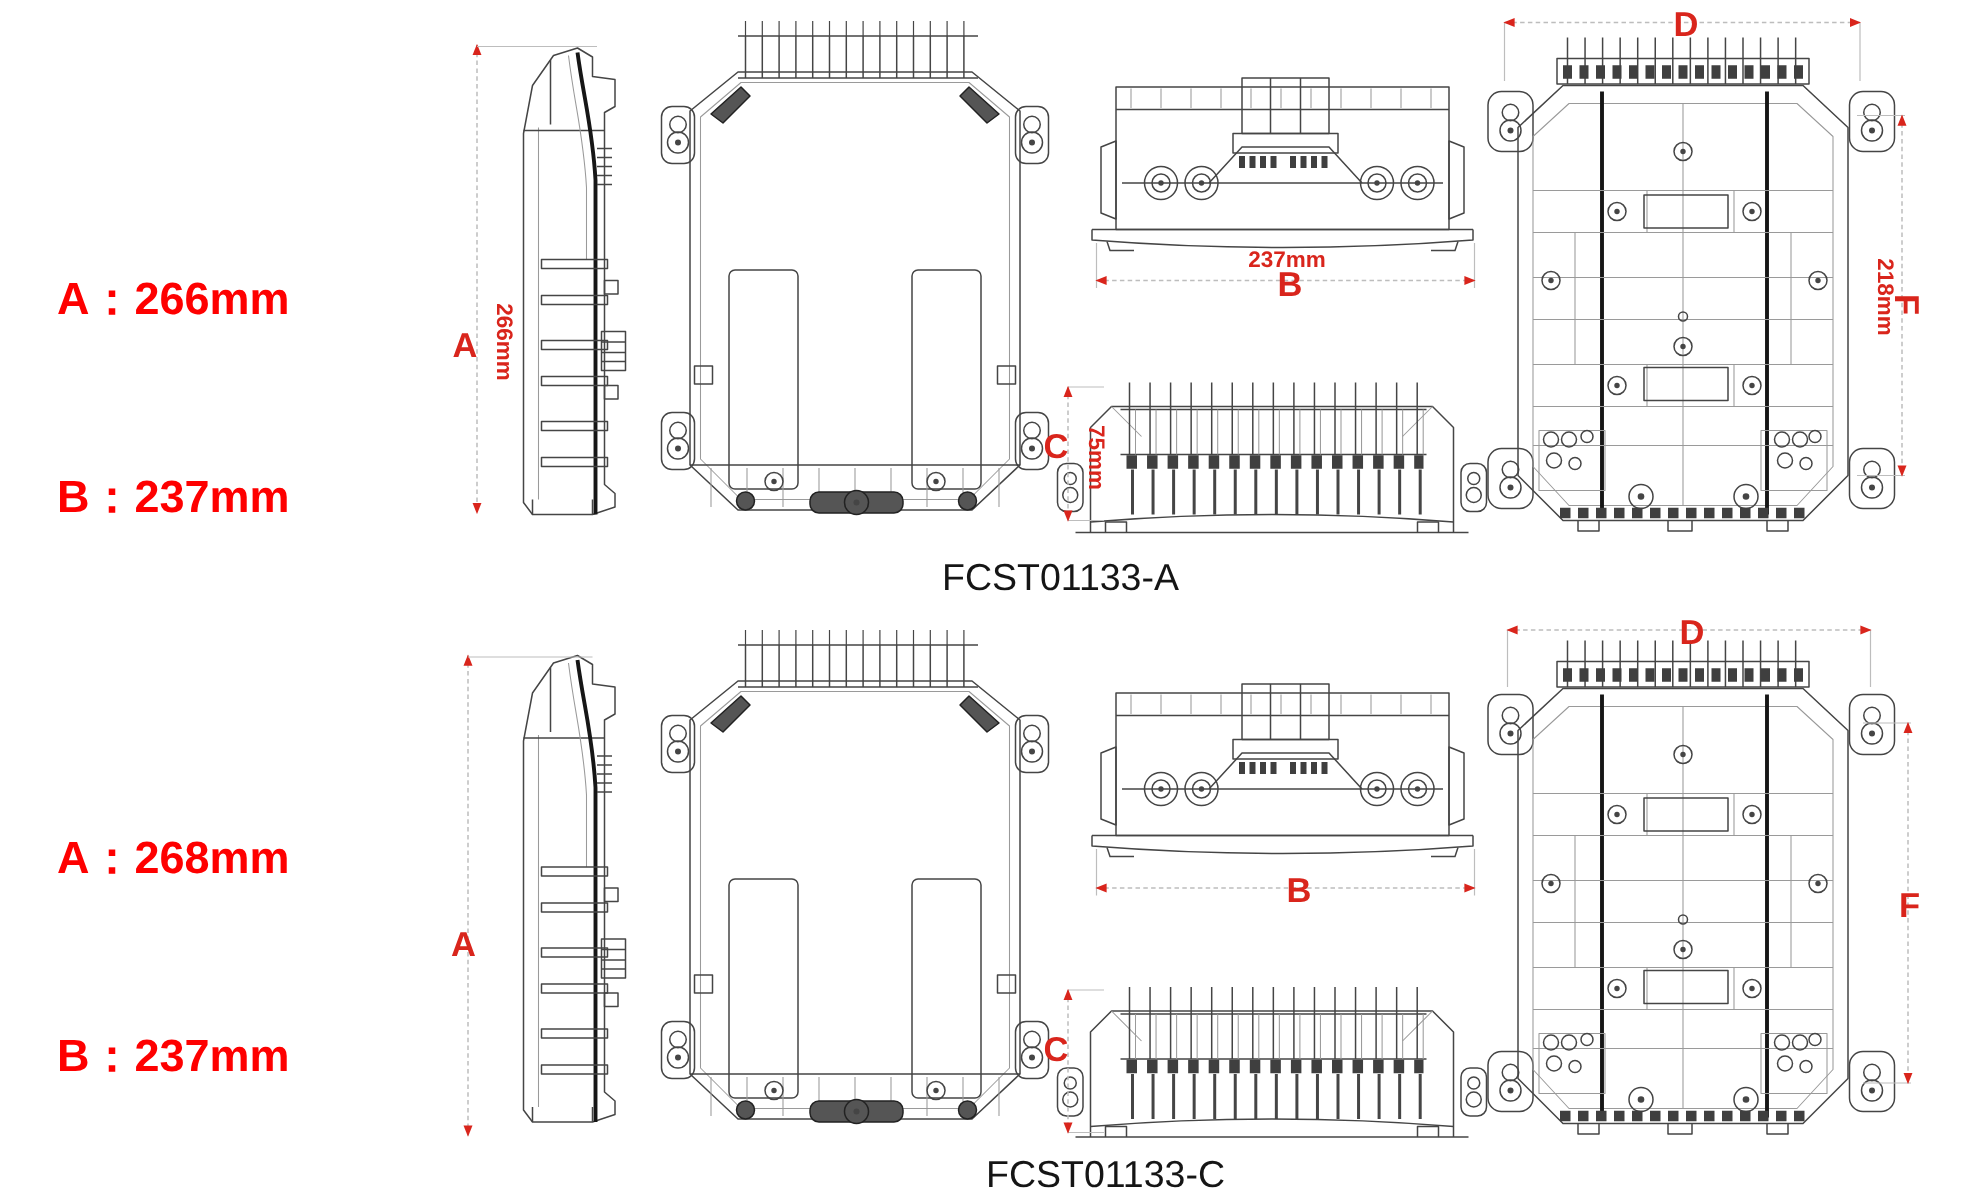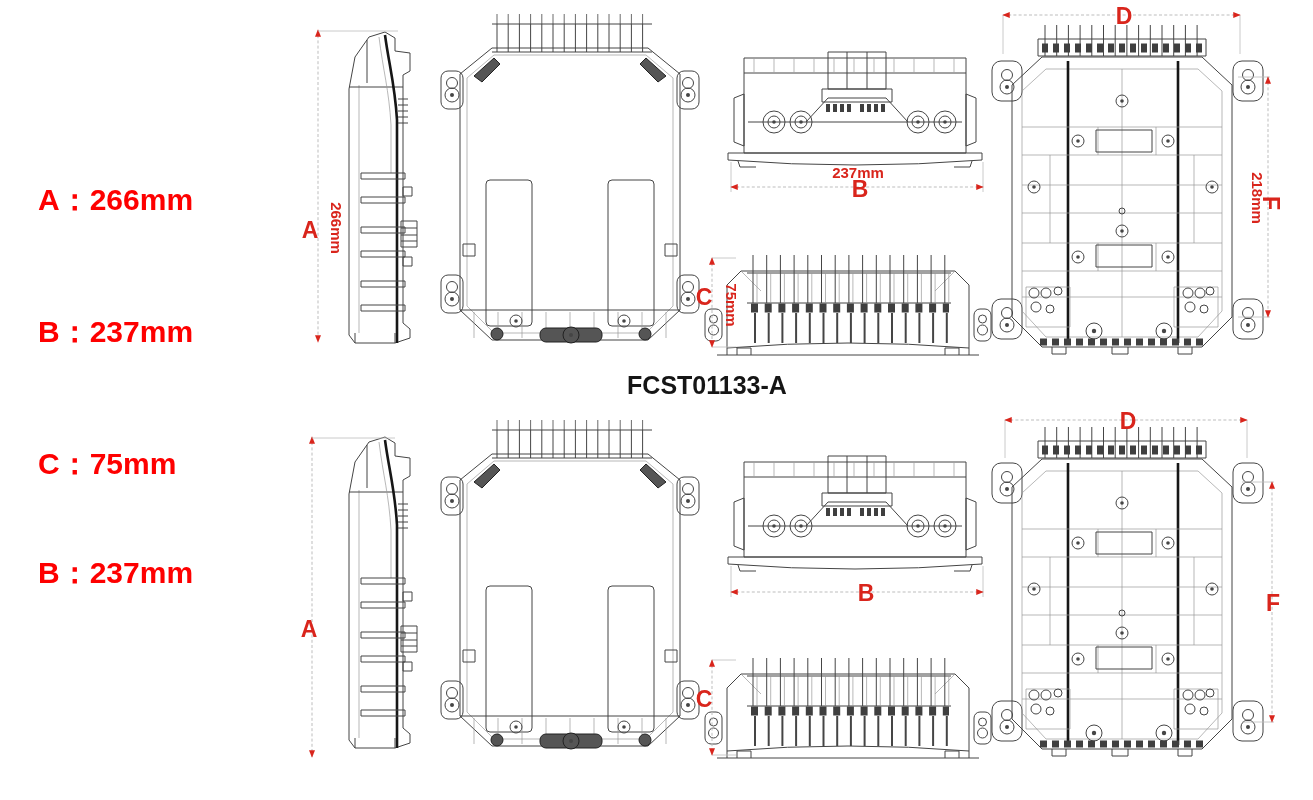--- a/index.html
+++ b/index.html
@@ -1,20 +1,20 @@
 <!DOCTYPE html>
 <html><head>
 <meta charset="utf-8">
 <style>
   html,body{margin:0;padding:0;background:#fff;}
   .stage{position:relative;width:1313px;height:800px;background:#ffffff;overflow:hidden;
          font-family:"Liberation Sans",sans-serif;}
   .spec-list{position:absolute;color:#fe0000;font-weight:bold;font-size:30px;line-height:44px;white-space:pre;}
-  .spec-row{height:44px;}
-  .product-title{position:absolute;transform:translateX(-50%);color:#151515;font-weight:bold;font-size:25px;white-space:nowrap;}
+  .spec-row{height:44px;text-align:right;}
+  .product-title{position:absolute;transform:translateX(-50%);color:#151515;font-weight:normal;font-size:25px;white-space:nowrap;}
   svg#dwg{position:absolute;left:0;top:0;}
   #dwg *{stroke:#454545;fill:none;stroke-width:1;stroke-linejoin:round;}
   #dwg .lt{stroke:#9a9a9a;stroke-width:0.7;}
   #dwg .thick{stroke:#161616;stroke-width:2.6;}
   #dwg .vent{stroke:#3f3f3f;}
   #dwg .fillc{fill:#454545;stroke:none;}
   #dwg .dark{fill:#555;stroke:#222;}
   #dwg .dim{stroke:#bdbdbd;stroke-width:1;stroke-dasharray:3 2.2;}
   #dwg .ext{stroke:#bdbdbd;stroke-width:0.8;}
   #dwg text{stroke:none;fill:#d9251c;font-family:"Liberation Sans",sans-serif;font-weight:bold;}
@@ -23,31 +23,32 @@
   #dwg marker path{fill:#d9251c;stroke:none;}
 </style>
 </head>
 <body>
 
 <div class="stage">
 
   <div class="spec-list" style="left:38px;top:90px;">
     <div class="spec-row">A：266mm</div>
     <div class="spec-row">B：237mm</div>
-    <div class="spec-row">C：75mm</div>
   </div>
 
   <div class="spec-list" style="left:38px;top:463px;">
+    <div class="spec-row">A：268mm</div>
     <div class="spec-row">B：237mm</div>
     
     
     
   </div>
 
   <div class="product-title" style="left:707px;top:371px;">FCST01133-A</div>
+  <div class="product-title" style="left:737px;top:769px;">FCST01133-C</div>
 
   <svg id="dwg" width="1313" height="800" viewBox="0 0 1313 800">
     <defs>
       <marker id="arr" viewBox="0 0 10 10" refX="9" refY="5" markerWidth="7.5" markerHeight="7.5" orient="auto-start-reverse">
         <path d="M0,1 L10,5 L0,9 Z"></path>
       </marker>
 
       <g id="kh">
         <rect x="1" y="1" width="22" height="38" rx="7"></rect>
         <circle cx="12" cy="13" r="5.5"></circle>

